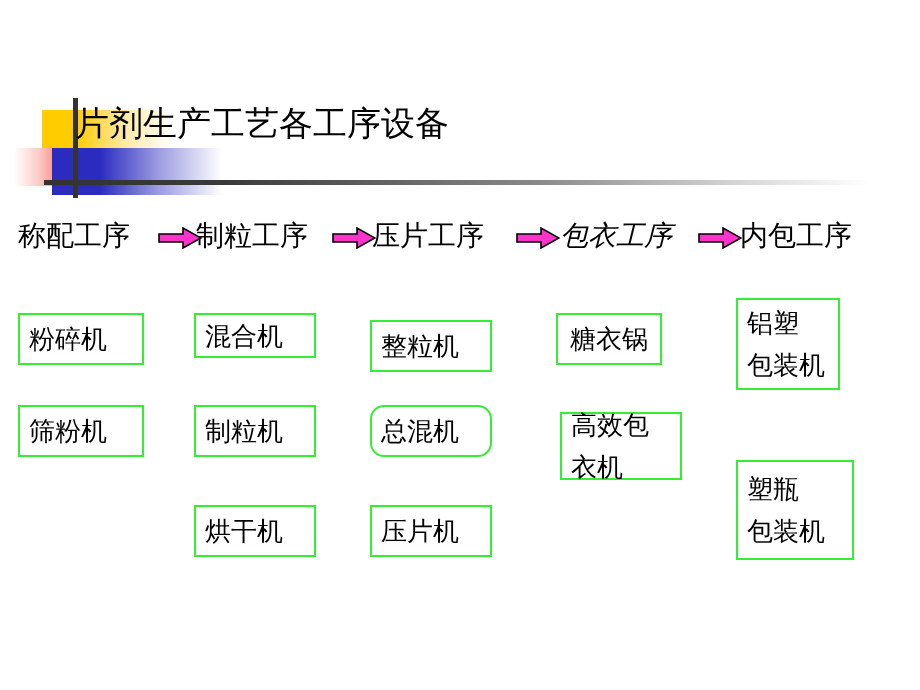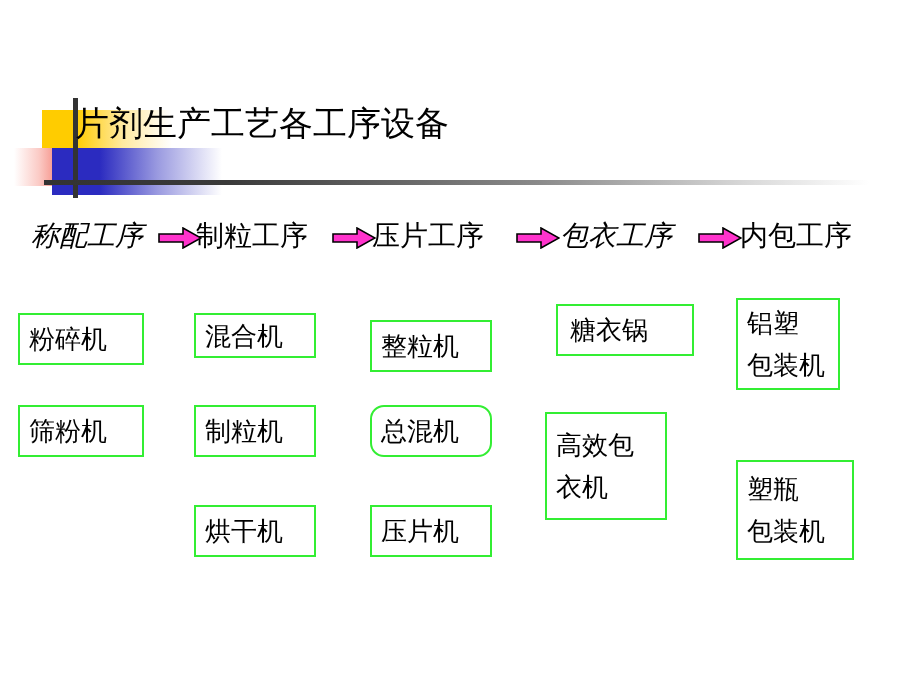--- a/index.html
+++ b/index.html
@@ -136,21 +136,21 @@
     <div class="deco-yellow"></div>
     <div class="deco-red"></div>
     <div class="deco-blue"></div>
     <div class="deco-vline"></div>
     <div class="deco-hline"></div>
   </div>
 
   <div id="page-title">片剂生产工艺各工序设备</div>
 
   <div id="flow-row">
-      <div class="flow-step" style="left: 31px; font-style: italic;">称配工序</div>
+      <div class="flow-step" style="left: 18px;">称配工序</div>
       <div class="flow-step" style="left: 196px;">制粒工序</div>
       <div class="flow-step" style="left: 372px;">压片工序</div>
       <div class="flow-step" style="left: 560px; font-style: italic;">包衣工序</div>
       <div class="flow-step" style="left: 740px;">内包工序</div>
       <div class="flow-arrow" style="left: 158px;"><svg viewBox="0 0 44 22" width="44" height="22">
           <path d="M1 7 L25 7 L25 1 L43 11 L25 21 L25 15 L1 15 Z" fill="#FF33CC" stroke="#000000" stroke-width="1.6" stroke-linejoin="miter"></path>
         </svg></div>
       <div class="flow-arrow" style="left: 332px;"><svg viewBox="0 0 44 22" width="44" height="22">
           <path d="M1 7 L25 7 L25 1 L43 11 L25 21 L25 15 L1 15 Z" fill="#FF33CC" stroke="#000000" stroke-width="1.6" stroke-linejoin="miter"></path>
         </svg></div>
@@ -180,24 +180,24 @@
       </div>
       <div class="equip-box" style="left: 370px; top: 320px; width: 122px; height: 52px; border-color: rgb(51, 238, 51);">
         <div class="equip-line">整粒机</div>
       </div>
       <div class="equip-box" style="left: 370px; top: 405px; width: 122px; height: 52px; border-color: rgb(51, 238, 51); border-radius: 14px;">
         <div class="equip-line">总混机</div>
       </div>
       <div class="equip-box" style="left: 370px; top: 505px; width: 122px; height: 52px; border-color: rgb(51, 238, 51);">
         <div class="equip-line">压片机</div>
       </div>
-      <div class="equip-box" style="left: 556px; top: 304px; width: 138px; height: 52px; border-color: rgb(51, 238, 51); padding-left: 12px;">
+      <div class="equip-box" style="left: 556px; top: 313px; width: 106px; height: 52px; border-color: rgb(51, 238, 51); padding-left: 12px;">
         <div class="equip-line">糖衣锅</div>
       </div>
-      <div class="equip-box two-line" style="left: 545px; top: 412px; width: 122px; height: 108px; border-color: rgb(51, 238, 51);">
+      <div class="equip-box two-line" style="left: 560px; top: 412px; width: 122px; height: 68px; border-color: rgb(51, 238, 51);">
         <div class="equip-line">高效包</div>
         <div class="equip-line">衣机</div>
       </div>
       <div class="equip-box two-line" style="left: 736px; top: 298px; width: 104px; height: 92px; border-color: rgb(51, 238, 51);">
         <div class="equip-line">铝塑</div>
         <div class="equip-line">包装机</div>
       </div>
       <div class="equip-box two-line" style="left: 736px; top: 460px; width: 118px; height: 100px; border-color: rgb(51, 238, 51);">
         <div class="equip-line">塑瓶</div>
         <div class="equip-line">包装机</div>

